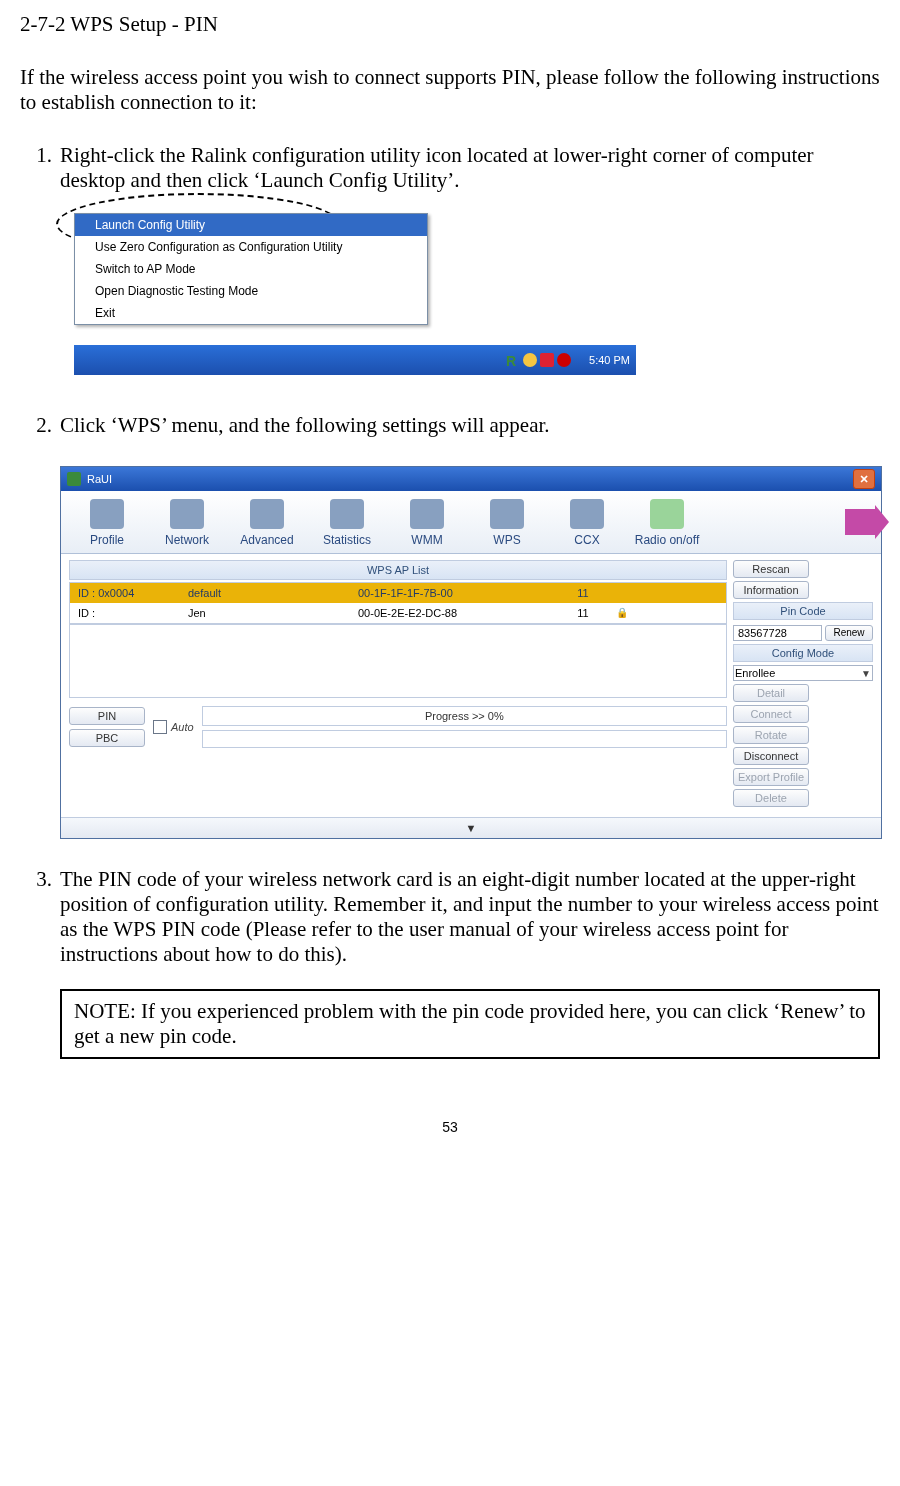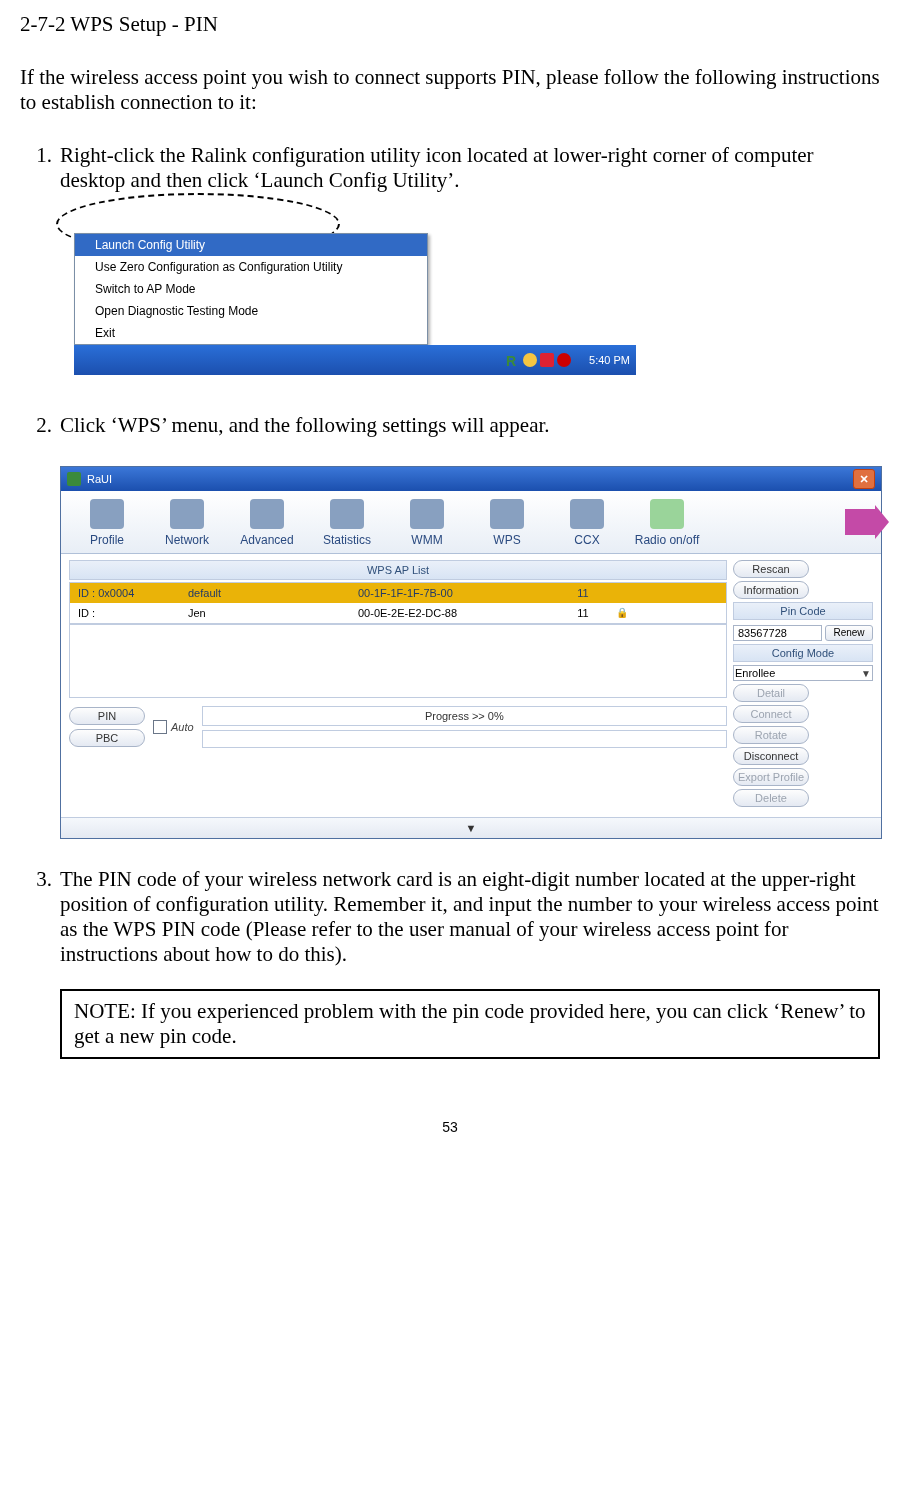--- a/index.html
+++ b/index.html
@@ -25,21 +25,21 @@
   }
   .pagenum { text-align: center; font-size: 14px; margin-top: 60px; font-family: Arial, sans-serif; }
 
   
   .ctxwrap { position: relative; width: 575px; height: 180px; }
   .dashed-ellipse {
     position: absolute; left: -4px; top: -12px; width: 280px; height: 58px;
     border: 2px dashed #000; border-radius: 50%;
   }
   .ctxmenu {
-    position: absolute; left: 14px; top: 28px; width: 352px;
+    position: absolute; left: 14px; top: 8px; width: 352px;
     background: #fff; border: 1px solid #7b8fa6; font-family: Tahoma, sans-serif; font-size: 12px;
     box-shadow: 2px 2px 3px rgba(0,0,0,0.3);
   }
   .ctxmenu .item { height: 22px; line-height: 22px; padding: 0 20px; color: #000; }
   .ctxmenu .item.sel { background: #316ac5; color: #fff; }
   .taskbar {
     position: absolute; left: 14px; top: 140px; width: 562px; height: 30px;
     background: linear-gradient(#2a6fd8, #1b4fae); display: flex; align-items: center;
     font-family: Tahoma, sans-serif; font-size: 11px;
   }
@@ -72,21 +72,21 @@
   .subbody { display:flex; padding:6px 8px 10px 8px; gap:6px; background:#fff; }
   .leftcol { flex:1; }
   .rightcol { width:140px; display:flex; flex-direction:column; gap:3px; }
   .listhdr { background:linear-gradient(#eaf0f9,#d8e4f4); border:1px solid #c0cce0; text-align:center; padding:3px 0; color:#30507a; font-size:11px; margin-bottom:2px; }
   .listbox { border:1px solid #c0cce0; }
   .row { display:flex; padding:4px 8px; font-size:11px; }
   .row.sel { background:#eab308; color:#223a66; }
   .row .c1{width:110px;} .row .c2{width:170px;} .row .c3{width:200px;} .row .c4{width:50px;text-align:center;} .row .c5{width:30px;text-align:center;}
   .profbox { border:1px solid #c0cce0; height:72px; }
   .botrow { display:flex; margin-top:8px; gap:8px; align-items:center; }
-  .sbtn { width:74px; background:linear-gradient(#fdfdfd,#e4e9f2); border:1px solid #a8b4c8; border-radius:9px; text-align:center; padding:2px 0; font-size:11px; color:#333; }
+  .sbtn { width:74px; background:linear-gradient(#fdfdfd,#e4e9f2); border:1px solid #a8b4c8; border-radius:3px; text-align:center; padding:2px 0; font-size:11px; color:#333; }
   .sbtn.disabled { color:#9ca4b0; }
   .chk { display:flex;align-items:center;gap:4px;font-size:11px;color:#444;font-style:italic; }
   .chk .box{width:12px;height:12px;border:1px solid #6a7688;background:#fff;}
   .progressbox { flex:1; border:1px solid #c0cce0; text-align:center; padding:3px 0; font-size:11px; color:#333; }
   .progress2 { border:1px solid #c0cce0; height:16px; margin-top:4px; }
   .pinrow { display:flex; gap:3px; margin-top:2px;border-radius:8px; }
   .pininput { flex:1; border:1px solid #a8b4c8; background:#fff; padding:1px 4px; font-size:11px; }
   .renew { width:46px; font-size:10px; padding:1px 0; background:linear-gradient(#fdfdfd,#e4e9f2); border:1px solid #a8b4c8; border-radius:3px; text-align:center;}
   .lbl { text-align:center; color:#30507a; font-size:11px; background:linear-gradient(#eaf0f9,#d8e4f4); border:1px solid #c0cce0; padding:2px 0; }
   .selectbox { border:1px solid #a8b4c8; background:#fff; padding:1px 1px; font-size:11px; display:flex; align-items:center; }

